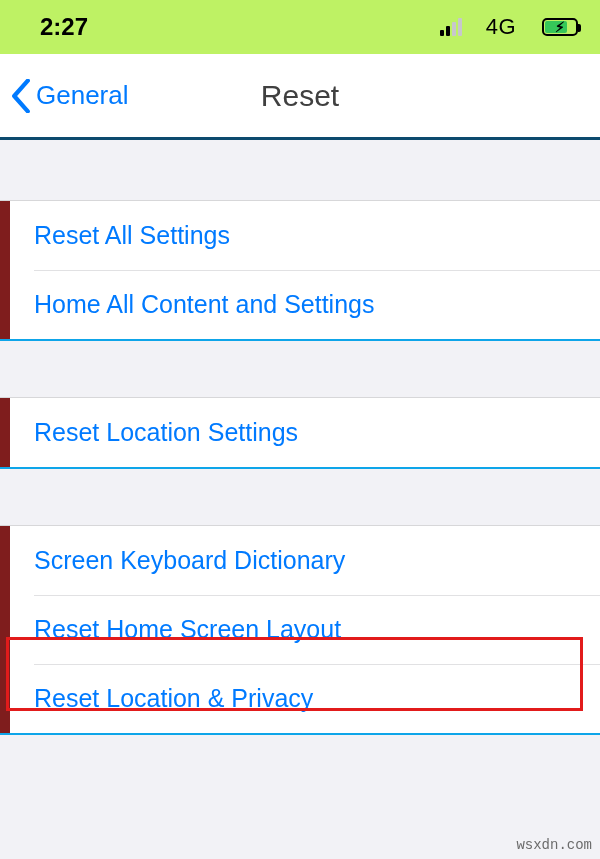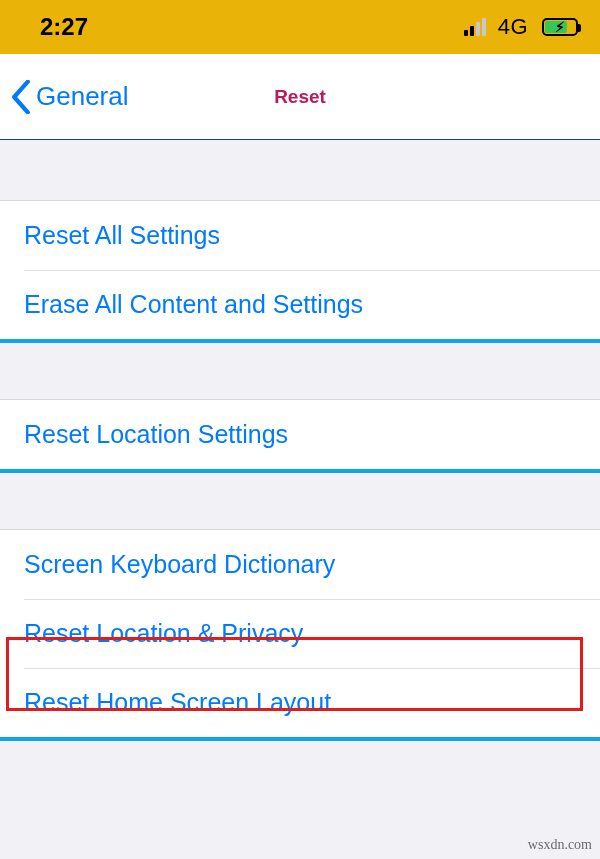--- a/index.html
+++ b/index.html
@@ -6,33 +6,33 @@
   body {
     width: 600px;
     height: 859px;
     background: #f2f2f6;
     font-family: -apple-system, "Helvetica Neue", Arial, sans-serif;
     position: relative;
     overflow: hidden;
   }
   .status-bar {
     height: 54px;
-    background: #eab308;
+    background: #bef264;
     display: flex;
     align-items: center;
     justify-content: space-between;
     padding: 0 22px 0 40px;
     font-size: 24px;
     font-weight: 600;
     color: #000;
   }
   .status-right {
     display: flex;
     align-items: center;
-    gap: 10px;
+    gap: 22px;
   }
   .signal {
     display: flex;
     align-items: flex-end;
     gap: 2px;
     height: 18px;
   }
   .signal span {
     width: 4px;
     background: #000;
@@ -54,39 +54,40 @@
     position:absolute; left:1px; top:1px; bottom:1px;
     width: 70%; background:#36c759; border-radius:2px;
   }
   .battery .bolt {
     position:absolute; left:50%; top:50%; transform:translate(-50%,-50%);
     color:#000; font-size:14px; line-height:1;
   }
   .nav-bar {
     background:#fff;
     height: 86px;
-    border-bottom: 1px solid #0c4a6e;
+    border-bottom: 3px solid #0c4a6e;
     position: relative;
     display:flex; align-items:center;
   }
   .back-btn {
     display:flex; align-items:center;
     color:#007aff; font-size:26px;
     padding-left:10px; cursor:pointer;
     position:absolute; left:0;
   }
   .back-btn svg { width:22px; height:34px; }
   .nav-title {
     position:absolute; left:50%; transform:translateX(-50%);
-    font-size:19px; font-weight:700; color:#be185d;
+    font-size:30px; font-weight:400; color:#404040;
   }
   .group {
     background:#7f1d1d;
     border-top:1px solid #d7d7d9;
-    border-bottom:4px solid #0ea5e9;
+    border-bottom:2px solid #0ea5e9;
+    padding-left:10px;
   }
   .gap-sm { height:60px; }
   .gap-md { height:56px; }
   .row {
     padding: 20px 24px;
     font-size: 25px;
     color:#007aff;
     cursor:pointer;
     position:relative;
     background:#fff;
@@ -98,21 +99,21 @@
   }
   .highlight-box {
     position:absolute;
     border:3px solid #e21b1b;
     pointer-events:none;
   }
   .watermark {
     position:absolute;
     right:8px; bottom:6px;
     font-size:14px; color:#6b6b6b;
-    font-family: Liberation Serif, serif;
+    font-family: Liberation Mono, monospace;
   }
 </style>
 </head>
 <body>
 
 <div class="status-bar">
   <span>2:27</span>
   <div class="status-right">
     <div class="signal">
       <span class="b1"></span>
@@ -137,39 +138,39 @@
   </div>
   <div class="nav-title">Reset</div>
 </div>
 
 <div class="gap-sm"></div>
 <div class="group">
   <div class="row">
     <span>Reset All Settings</span>
   </div>
   <div class="row">
-    <span>Erase All Content and Settings</span>
+    <span>Home All Content and Settings</span>
   </div>
 </div>
 
 <div class="gap-md"></div>
 <div class="group">
   <div class="row">
     <span>Reset Location Settings</span>
   </div>
 </div>
 
 <div class="gap-md"></div>
 <div class="group">
   <div class="row">
     <span>Screen Keyboard Dictionary</span>
   </div>
+  <div class="row">
+    <span>Reset Home Screen Layout</span>
+  </div>
   <div class="row" id="loc-priv">
     <span>Reset Location &amp; Privacy</span>
-  </div>
-  <div class="row">
-    <span>Reset Home Screen Layout</span>
   </div>
 </div>
 
 <div class="highlight-box" style="left:6px; top:637px; width:577px; height:74px;"></div>
 
 <div class="watermark">wsxdn.com</div>
 
 </body></html>

